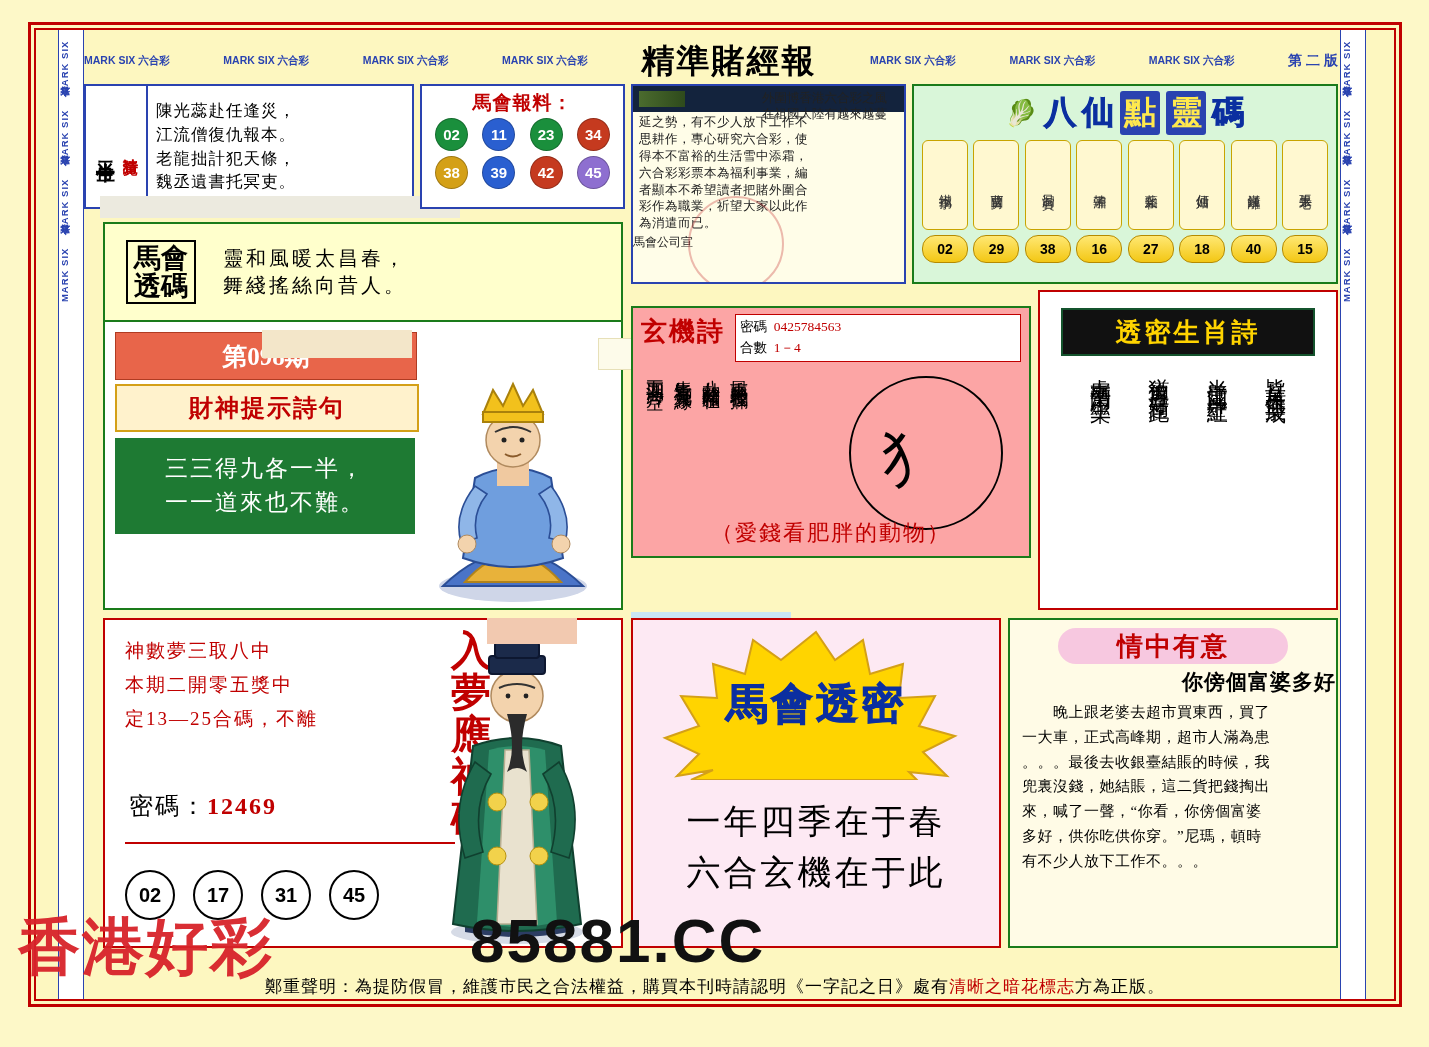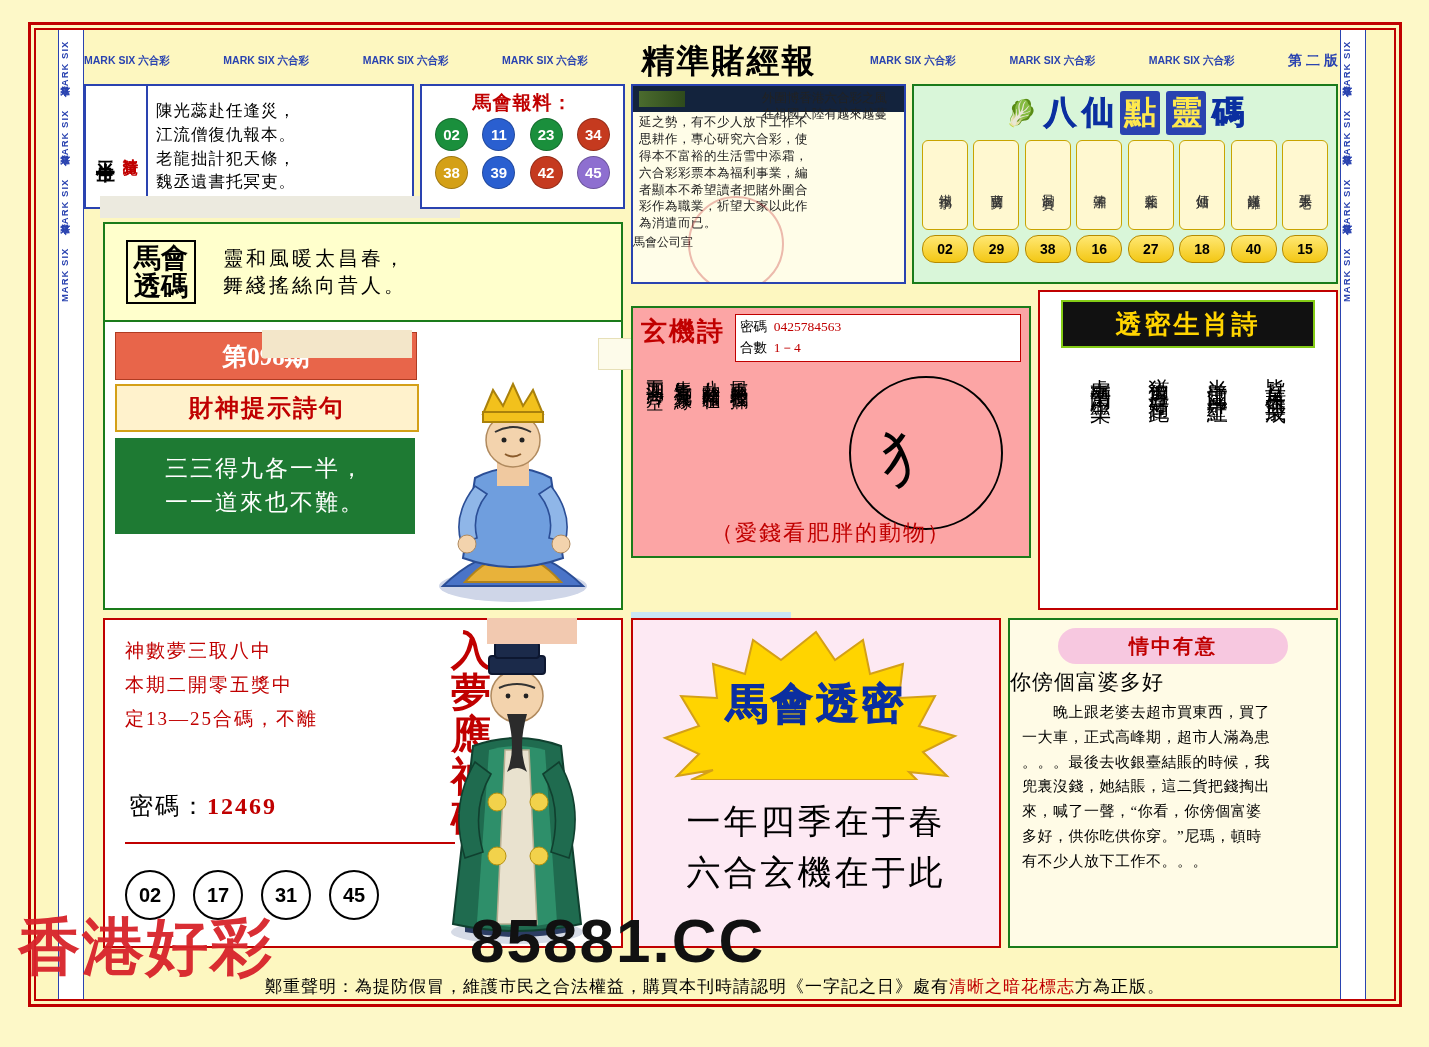--- a/index.html
+++ b/index.html
@@ -84,21 +84,21 @@
   #p-xuanji .xj-code div{font-family:"Liberation Serif",serif;font-size:13.5px;color:#c00000;line-height:1.55;}
   #p-xuanji .xj-code span.lbl{color:#000;}
   #p-xuanji .xj-poem{position:absolute;left:10px;top:58px;display:flex;flex-direction:row-reverse;gap:4px;}
   #p-xuanji .xj-poem span{writing-mode:vertical-rl;text-orientation:upright;font-family:"Liberation Serif",serif;font-size:18px;color:#000;letter-spacing:2px;}
   #p-xuanji .circle{position:absolute;right:26px;top:68px;width:150px;height:150px;border:2px solid #000;border-radius:50%;}
   #p-xuanji .scrib{position:absolute;left:32px;top:40px;font-size:60px;font-family:"Liberation Serif",serif;color:#000;transform:rotate(-8deg);}
   #p-xuanji .xj-foot{position:absolute;left:0;right:0;bottom:8px;text-align:center;font-family:"Liberation Serif",serif;font-size:22px;color:#c00000;letter-spacing:2px;}
 
   
   #p-toumi{left:1038px;top:290px;width:300px;height:320px;border:2px solid #c00000;background:#fff;}
-  #p-toumi .tm-ttl{margin:8px auto 0;width:250px;height:44px;background:#111;border:2px solid #84cc16;display:flex;align-items:center;justify-content:center;}
+  #p-toumi .tm-ttl{margin:16px auto 0;width:250px;height:44px;background:#111;border:2px solid #14532d;display:flex;align-items:center;justify-content:center;}
   #p-toumi .tm-ttl span{font-family:"Liberation Serif",serif;font-size:26px;font-weight:bold;color:#ffd400;letter-spacing:3px;}
   #p-toumi .tm-poem{position:absolute;left:0;right:0;top:70px;display:flex;flex-direction:row-reverse;justify-content:space-evenly;padding:0 16px;}
   #p-toumi .tm-poem span{writing-mode:vertical-rl;text-orientation:upright;font-family:"Liberation Serif",serif;font-size:21px;color:#000;letter-spacing:4px;}
 
   
   #p-shenshu{left:103px;top:618px;width:520px;height:330px;border:2px solid #c00000;background:#fff;}
   #p-shenshu .ss-lines{position:absolute;left:20px;top:14px;width:300px;}
   #p-shenshu .ss-lines div{font-family:"Liberation Serif",serif;font-size:19px;color:#c00000;line-height:1.8;letter-spacing:2px;}
   #p-shenshu .ss-code{position:absolute;left:24px;top:170px;font-family:"Liberation Serif",serif;font-size:24px;color:#000;letter-spacing:2px;}
   #p-shenshu .ss-code b{color:#c00000;font-weight:bold;}
@@ -113,22 +113,22 @@
   #p-toumi2{left:631px;top:618px;width:370px;height:330px;border:2px solid #c00000;background:#fde9f3;}
   #p-toumi2 .burst{position:absolute;left:18px;top:10px;width:330px;height:150px;}
   #p-toumi2 .burst-text{position:absolute;left:0;right:0;top:56px;text-align:center;font-family:"Liberation Serif",serif;font-size:42px;font-weight:bold;color:#0b2fa0;letter-spacing:3px;-webkit-text-stroke:1px #0b2fa0;}
   #p-toumi2 .t2-lines{position:absolute;left:0;right:0;top:176px;text-align:center;}
   #p-toumi2 .t2-lines div{font-family:"Liberation Serif",serif;font-size:34px;color:#000;letter-spacing:3px;line-height:1.5;}
   #p-toumi2 .t2-foot{position:absolute;left:0;right:0;bottom:16px;text-align:center;font-family:"Liberation Serif",serif;font-size:19px;color:#000;letter-spacing:2px;}
 
   
   #p-story{left:1008px;top:618px;width:330px;height:330px;border:2px solid #1a7b1a;background:#fffbe6;}
   #p-story .st-ttl{margin:8px auto 4px;width:230px;height:36px;border-radius:18px;background:#f7c8e0;display:flex;align-items:center;justify-content:center;}
-  #p-story .st-ttl span{font-family:"Liberation Serif",serif;font-size:20px;font-weight:bold;color:#c00000;letter-spacing:2px;}
-  #p-story .st-sub{text-align:left;font-family:"Liberation Serif",serif;font-size:21px;font-weight:normal;color:#000;letter-spacing:1px;margin-bottom:4px;}
+  #p-story .st-ttl span{font-family:"Liberation Serif",serif;font-size:26px;font-weight:bold;color:#c00000;letter-spacing:2px;}
+  #p-story .st-sub{text-align:right;font-family:"Liberation Serif",serif;font-size:21px;font-weight:bold;color:#000;letter-spacing:1px;margin-bottom:4px;}
   #p-story .st-body{padding:0 12px;}
   #p-story .st-body p{margin:0;font-family:"Liberation Serif",serif;font-size:15px;color:#000;line-height:1.65;letter-spacing:.5px;}
 
   
   .footer{position:absolute;left:40px;top:975px;width:1350px;text-align:center;font-family:"Liberation Serif",serif;font-size:17px;color:#000;letter-spacing:1px;white-space:nowrap;}
   .footer .red{color:#c00000;}
 
   
   .wm{position:absolute;left:18px;top:905px;font-family:"Liberation Sans",sans-serif;font-size:62px;font-weight:bold;color:#d8232a;letter-spacing:2px;white-space:nowrap;opacity:.95;}
   .wm2{position:absolute;left:470px;top:905px;font-family:"Liberation Sans",sans-serif;font-size:62px;font-weight:bold;color:#111;letter-spacing:2px;white-space:nowrap;}

